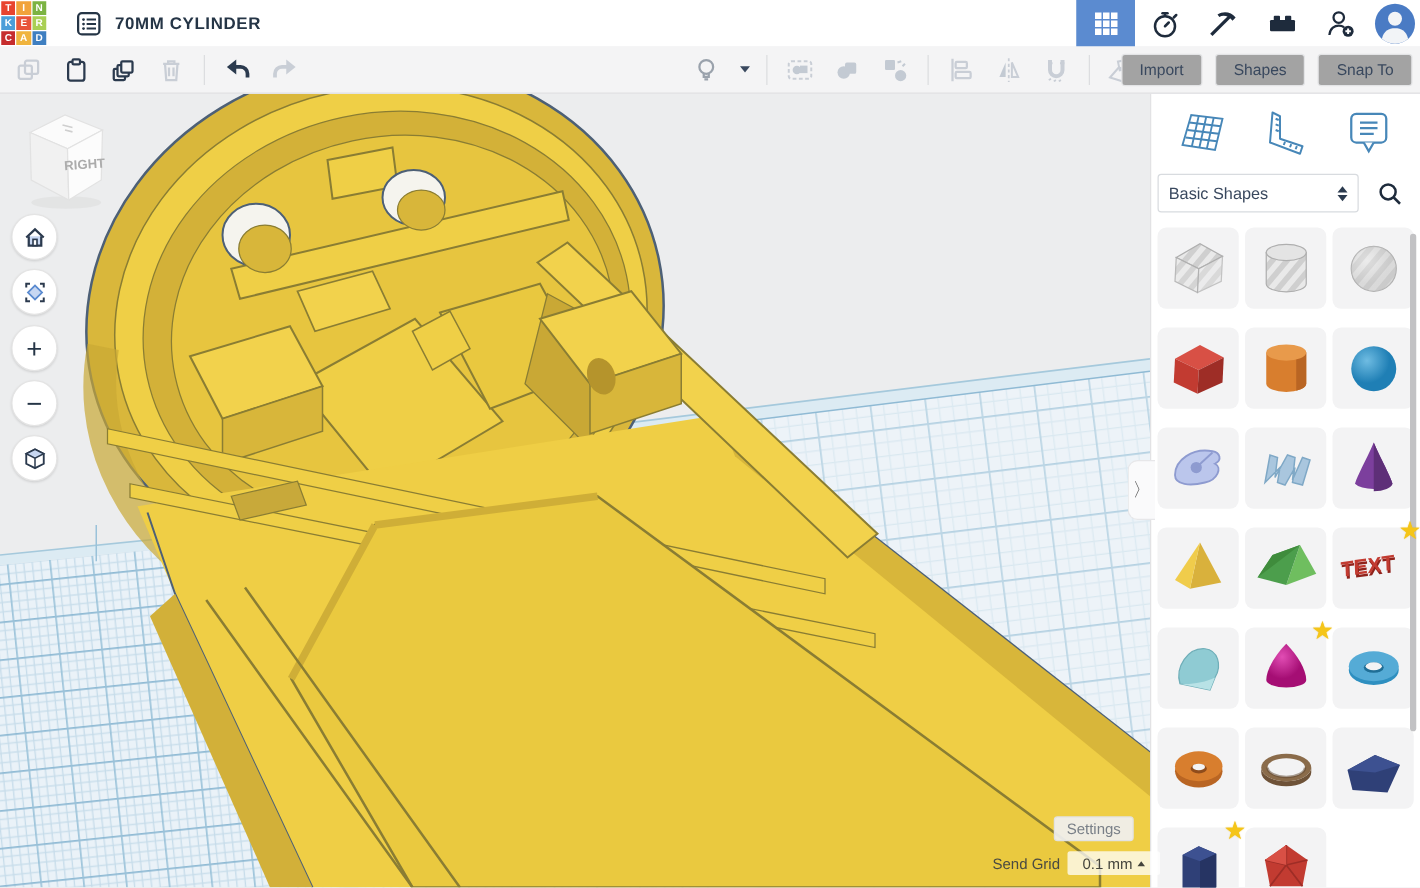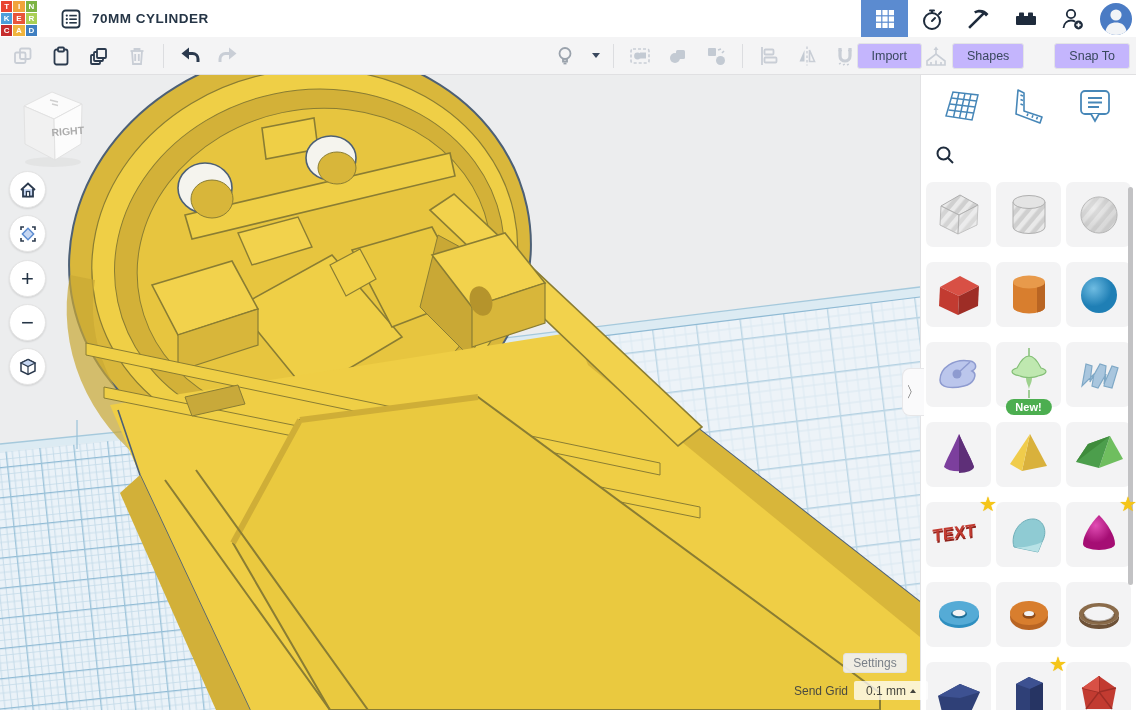--- a/index.html
+++ b/index.html
@@ -19,21 +19,21 @@
   .top-tile.active { background:#5B8BD0; }
   .avatar-wrap { width:40px; height:37px; display:flex; align-items:center; justify-content:center; cursor:pointer; }
 
   
   .toolbar { position:absolute; left:0; top:37px; width:1136px; height:38px; background:#F4F4F5; border-bottom:1px solid #E0E0E2; display:flex; align-items:center; z-index:25; }
   .tbtn { width:34px; height:30px; display:flex; align-items:center; justify-content:center; cursor:pointer; border-radius:3px; }
   .sep { width:1px; height:24px; background:#DCDDE0; margin:0 5px; }
   .tb-left { display:flex; align-items:center; padding-left:6px; gap:4px; }
   .tb-mid { display:flex; align-items:center; position:absolute; left:548px; gap:4px; }
   .tb-right { position:absolute; right:6px; display:flex; gap:10px; }
-  .tb-push { height:26px; padding:0 14px; background:#c4b5fd; border:1px solid #E3E4E6; border-radius:3px; font-size:12.5px; color:#39485E; display:flex; align-items:center; cursor:pointer;margin-left:20px; }
+  .tb-push { height:26px; padding:0 14px; background:#a3a3a3; border:1px solid #E3E4E6; border-radius:3px; font-size:12.5px; color:#39485E; display:flex; align-items:center; cursor:pointer; }
   .caret-dn { width:0; height:0; border-left:4px solid transparent; border-right:4px solid transparent; border-top:5px solid #39485E; margin-left:2px; }
 
   
   .canvas { position:absolute; left:0; top:75px; width:920px; height:635px; overflow:hidden; }
   .canvas svg { display:block; }
 
   
   .viewcube { position:absolute; left:14px; top:82px; width:78px; height:88px; cursor:pointer; z-index:10;}
   .navbtn { position:absolute; left:9px; width:37px; height:37px; border-radius:50%; background:#fff; border:1px solid #E4E4E4; box-shadow:0 1px 2px rgba(0,0,0,.12); display:flex; align-items:center; justify-content:center; cursor:pointer; z-index:10; }
   .nb-home{top:171px}.nb-fit{top:215px}.nb-zin{top:260px}.nb-zout{top:304px}.nb-persp{top:348px}
@@ -422,20 +422,27 @@
     <div class="ptool">
       <svg width="44" height="44" viewBox="0 0 44 44" fill="none" stroke="#4787B8" stroke-width="1.8">
         <rect x="8" y="6" width="28" height="23" rx="4"></rect>
         <path d="M15 13 H29 M15 17.5 H29 M15 22 H26"></path>
         <path d="M18 29 L22 36 L26 29" fill="#fff"></path>
       </svg>
     </div>
   </div>
 
   <div class="dd-row">
+    <div class="dropdown">
+      <span class="val">Basic Shapes</span>
+      <span class="updown">
+          <i class="u"></i>
+          <i class="d"></i>
+        </span>
+    </div>
     <div class="search-btn">
       <svg width="22" height="22" viewBox="0 0 22 22" fill="none" stroke="#1E2B3C" stroke-width="2">
         <circle cx="9.5" cy="9.5" r="6"></circle>
           <path d="M14 14 L19 19"></path>
       </svg>
     </div>
   </div>
 
   <div class="shape-grid">
     <svg style="position:absolute;width:0;height:0">
@@ -501,29 +508,20 @@
 
     <div class="tile">
       <svg width="65" height="65" viewBox="0 0 65 65">
         <path d="M14 38 C14 26 28 16 44 19 C50 20 52 26 46 29 C52 32 48 42 38 44 C26 47 14 46 14 38 Z" fill="#BBC6EC" stroke="#8E9BD0" stroke-width="1.5"></path>
         <circle cx="31" cy="32" r="4.5" fill="#8E9BD0"></circle>
         <path d="M31 32 L44 20" stroke="#8E9BD0" stroke-width="1.5"></path>
       </svg>
     </div>
     <div class="tile">
       <svg width="65" height="65" viewBox="0 0 65 65">
-        <path d="M33 6 V16" stroke="#84BF77" stroke-width="1.5"></path>
-        <path d="M33 14 C38 14 42 20 45 26 C52 28 52 32 42 34 C38 36 28 36 24 34 C14 32 14 28 21 26 C24 20 28 14 33 14 Z" fill="#BFE8B0" stroke="#84BF77" stroke-width="1.2"></path>
-        <path d="M30 36 C30 41 33 44 33 48 C33 44 36 41 36 36 Z" fill="#9ED18E"></path>
-        <path d="M33 48 V56" stroke="#84BF77" stroke-width="1.5"></path>
-      </svg>
-      <span class="new-badge">New!</span>
-    </div>
-    <div class="tile">
-      <svg width="65" height="65" viewBox="0 0 65 65">
         <path d="M16 44 L20 22 L26 24 L24 40 L34 22 L40 24 L38 42 L46 24 L52 26 L46 46 L38 44 L40 32 L32 46 L26 44 L28 32 Z" fill="#A9C6DE" stroke="#7FA8C6" stroke-width="1.2"></path>
       </svg>
     </div>
 
     <div class="tile">
       <svg width="65" height="65" viewBox="0 0 65 65">
         <path d="M33 12 C40 28 46 38 48 45 A16 6.5 0 0 1 18 45 C20 38 26 28 33 12 Z" fill="#7C3F9D"></path>
         <path d="M33 12 C40 28 46 38 48 45 A16 6.5 0 0 1 33 51 Z" fill="#5E2F78"></path>
       </svg>
     </div>

